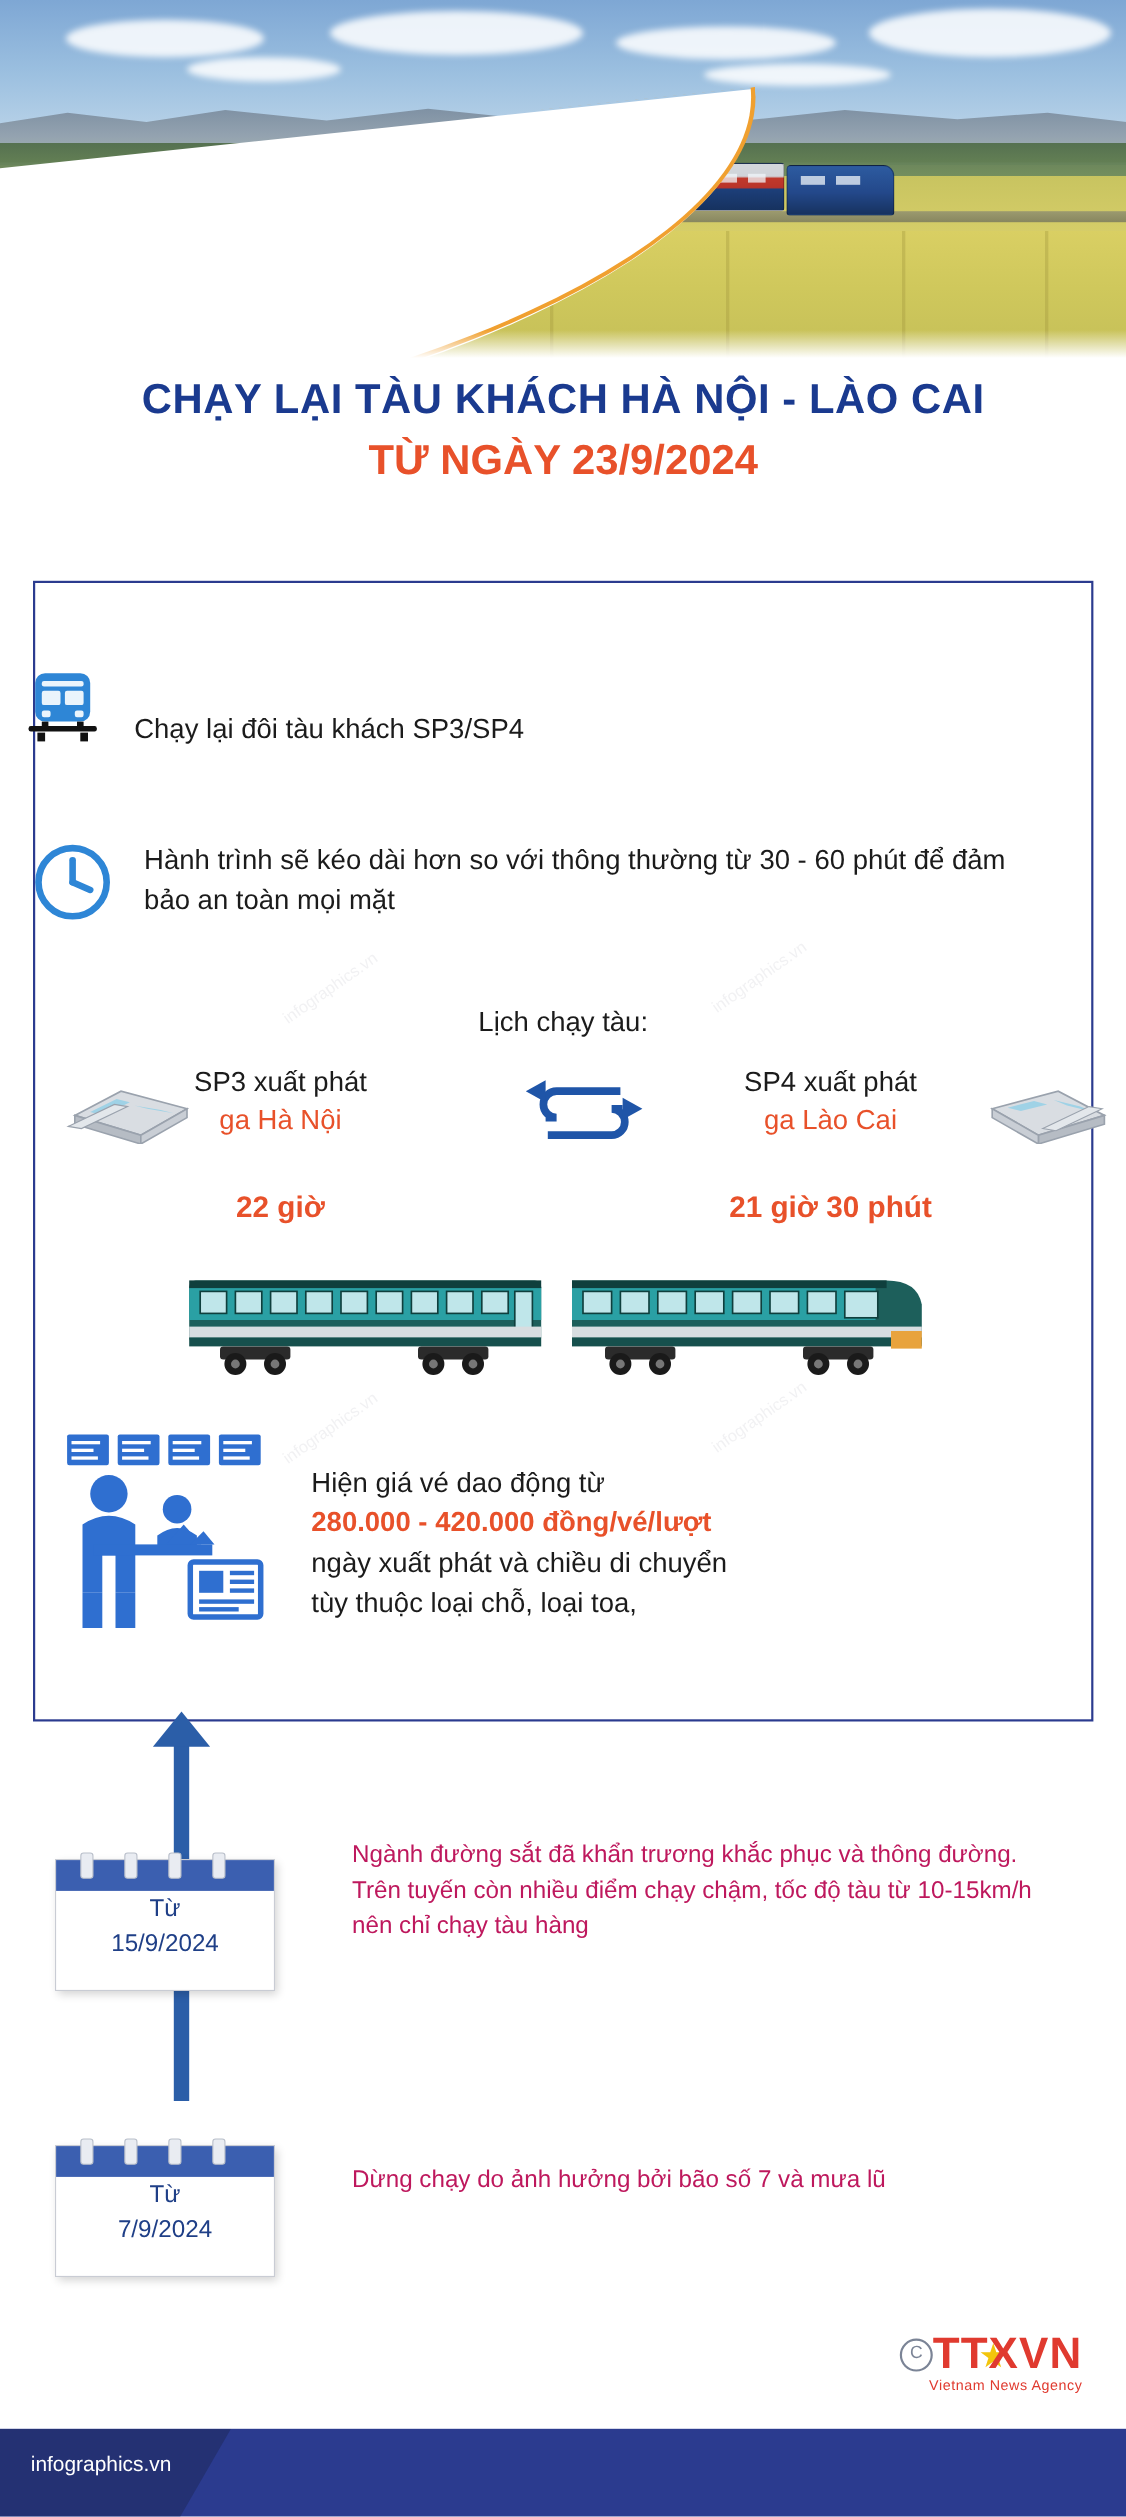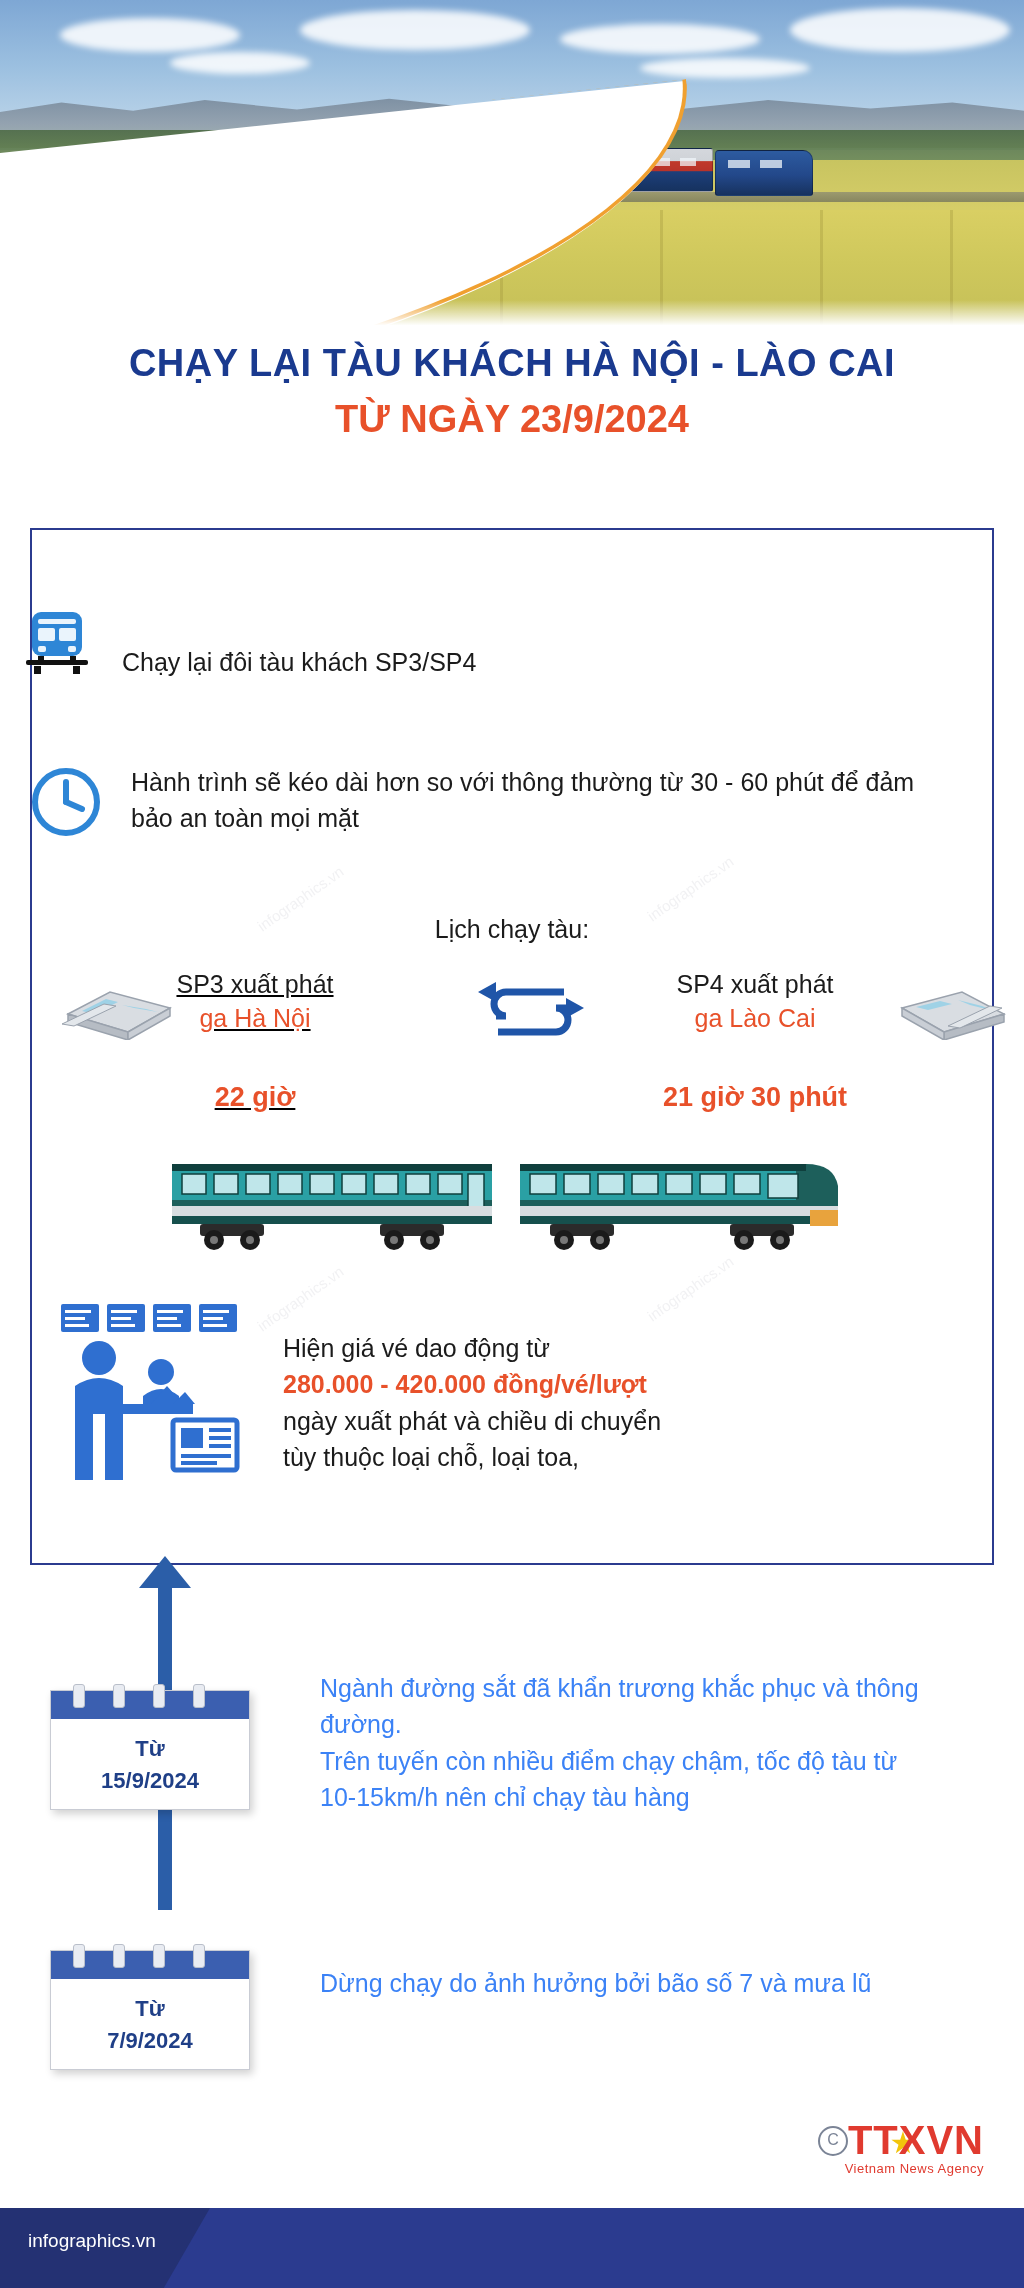--- a/index.html
+++ b/index.html
@@ -209,21 +209,21 @@
     left: 30px; top: 968px;
     width: 964px;
     height: 180px;
   }
   .sched-col {
     position: absolute;
     top: 0;
     width: 330px;
     text-align: center;
   }
-  .sched-left { left: 60px; text-decoration: underline; }
+  .sched-left { left: 60px; }
   .sched-right { left: 560px; }
   .sched-line1 {
     font-size: 25px;
     color: #1b1b1b;
     line-height: 1.35;
   }
   .sched-line2 {
     font-size: 25px;
     color: #e8512a;
     line-height: 1.35;
@@ -311,33 +311,32 @@
   .cal-ring {
     position: absolute;
     top: -7px;
     width: 10px; height: 22px;
     background: #e9ecf2;
     border: 1px solid #b9bfca;
     border-radius: 3px;
   }
   .cal-body {
     text-align: center;
-    padding-top: 14px;
     font-size: 22px;
     color: #1f3f87;
-    font-weight: bold;
+    font-weight: normal;
     line-height: 1.45;
   }
   .cal1 { left: 50px; top: 1690px; }
   .cal2 { left: 50px; top: 1950px; }
 
   .tl-text {
     position: absolute;
-    font-size: 25px;
-    color: #3b82f6;
+    font-size: 22px;
+    color: #be185d;
     line-height: 1.45;
   }
   .tl-text-1 { left: 320px; top: 1670px; width: 620px; }
   .tl-text-2 { left: 320px; top: 1965px; width: 620px; }
 
   
   .footer-bar {
     position: absolute;
     left: 0; top: 2208px;
     width: 1024px; height: 80px;

